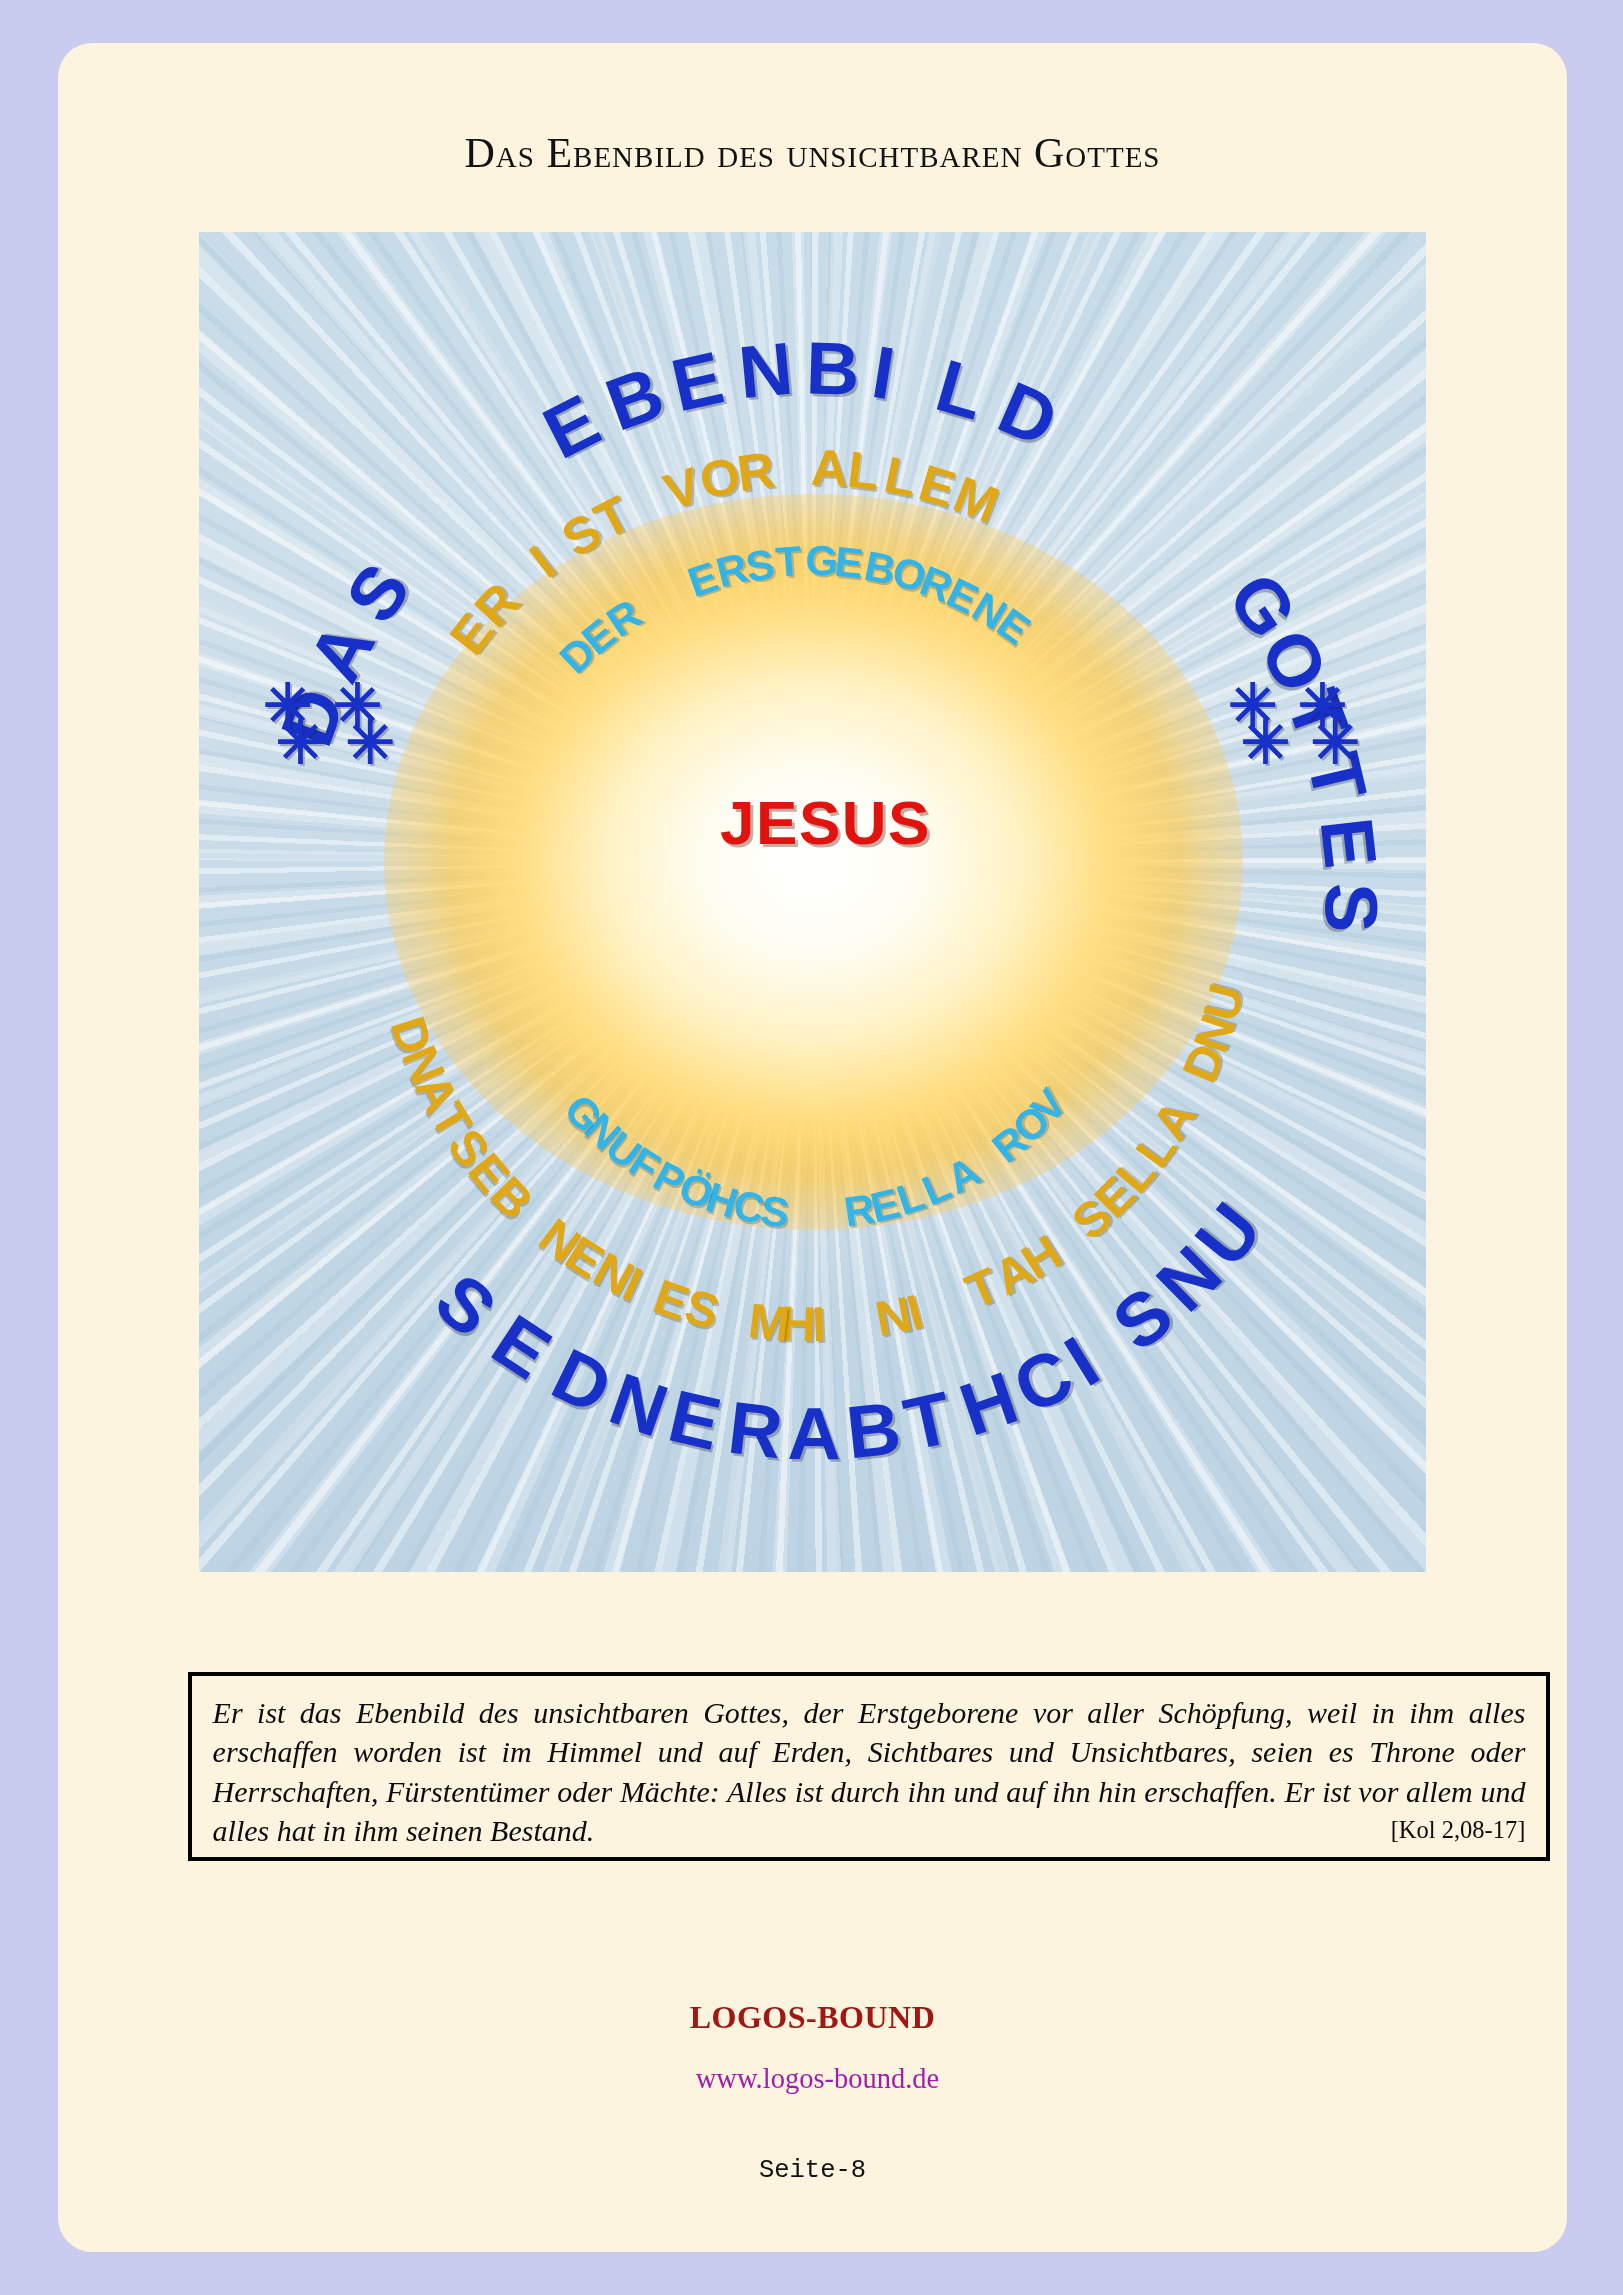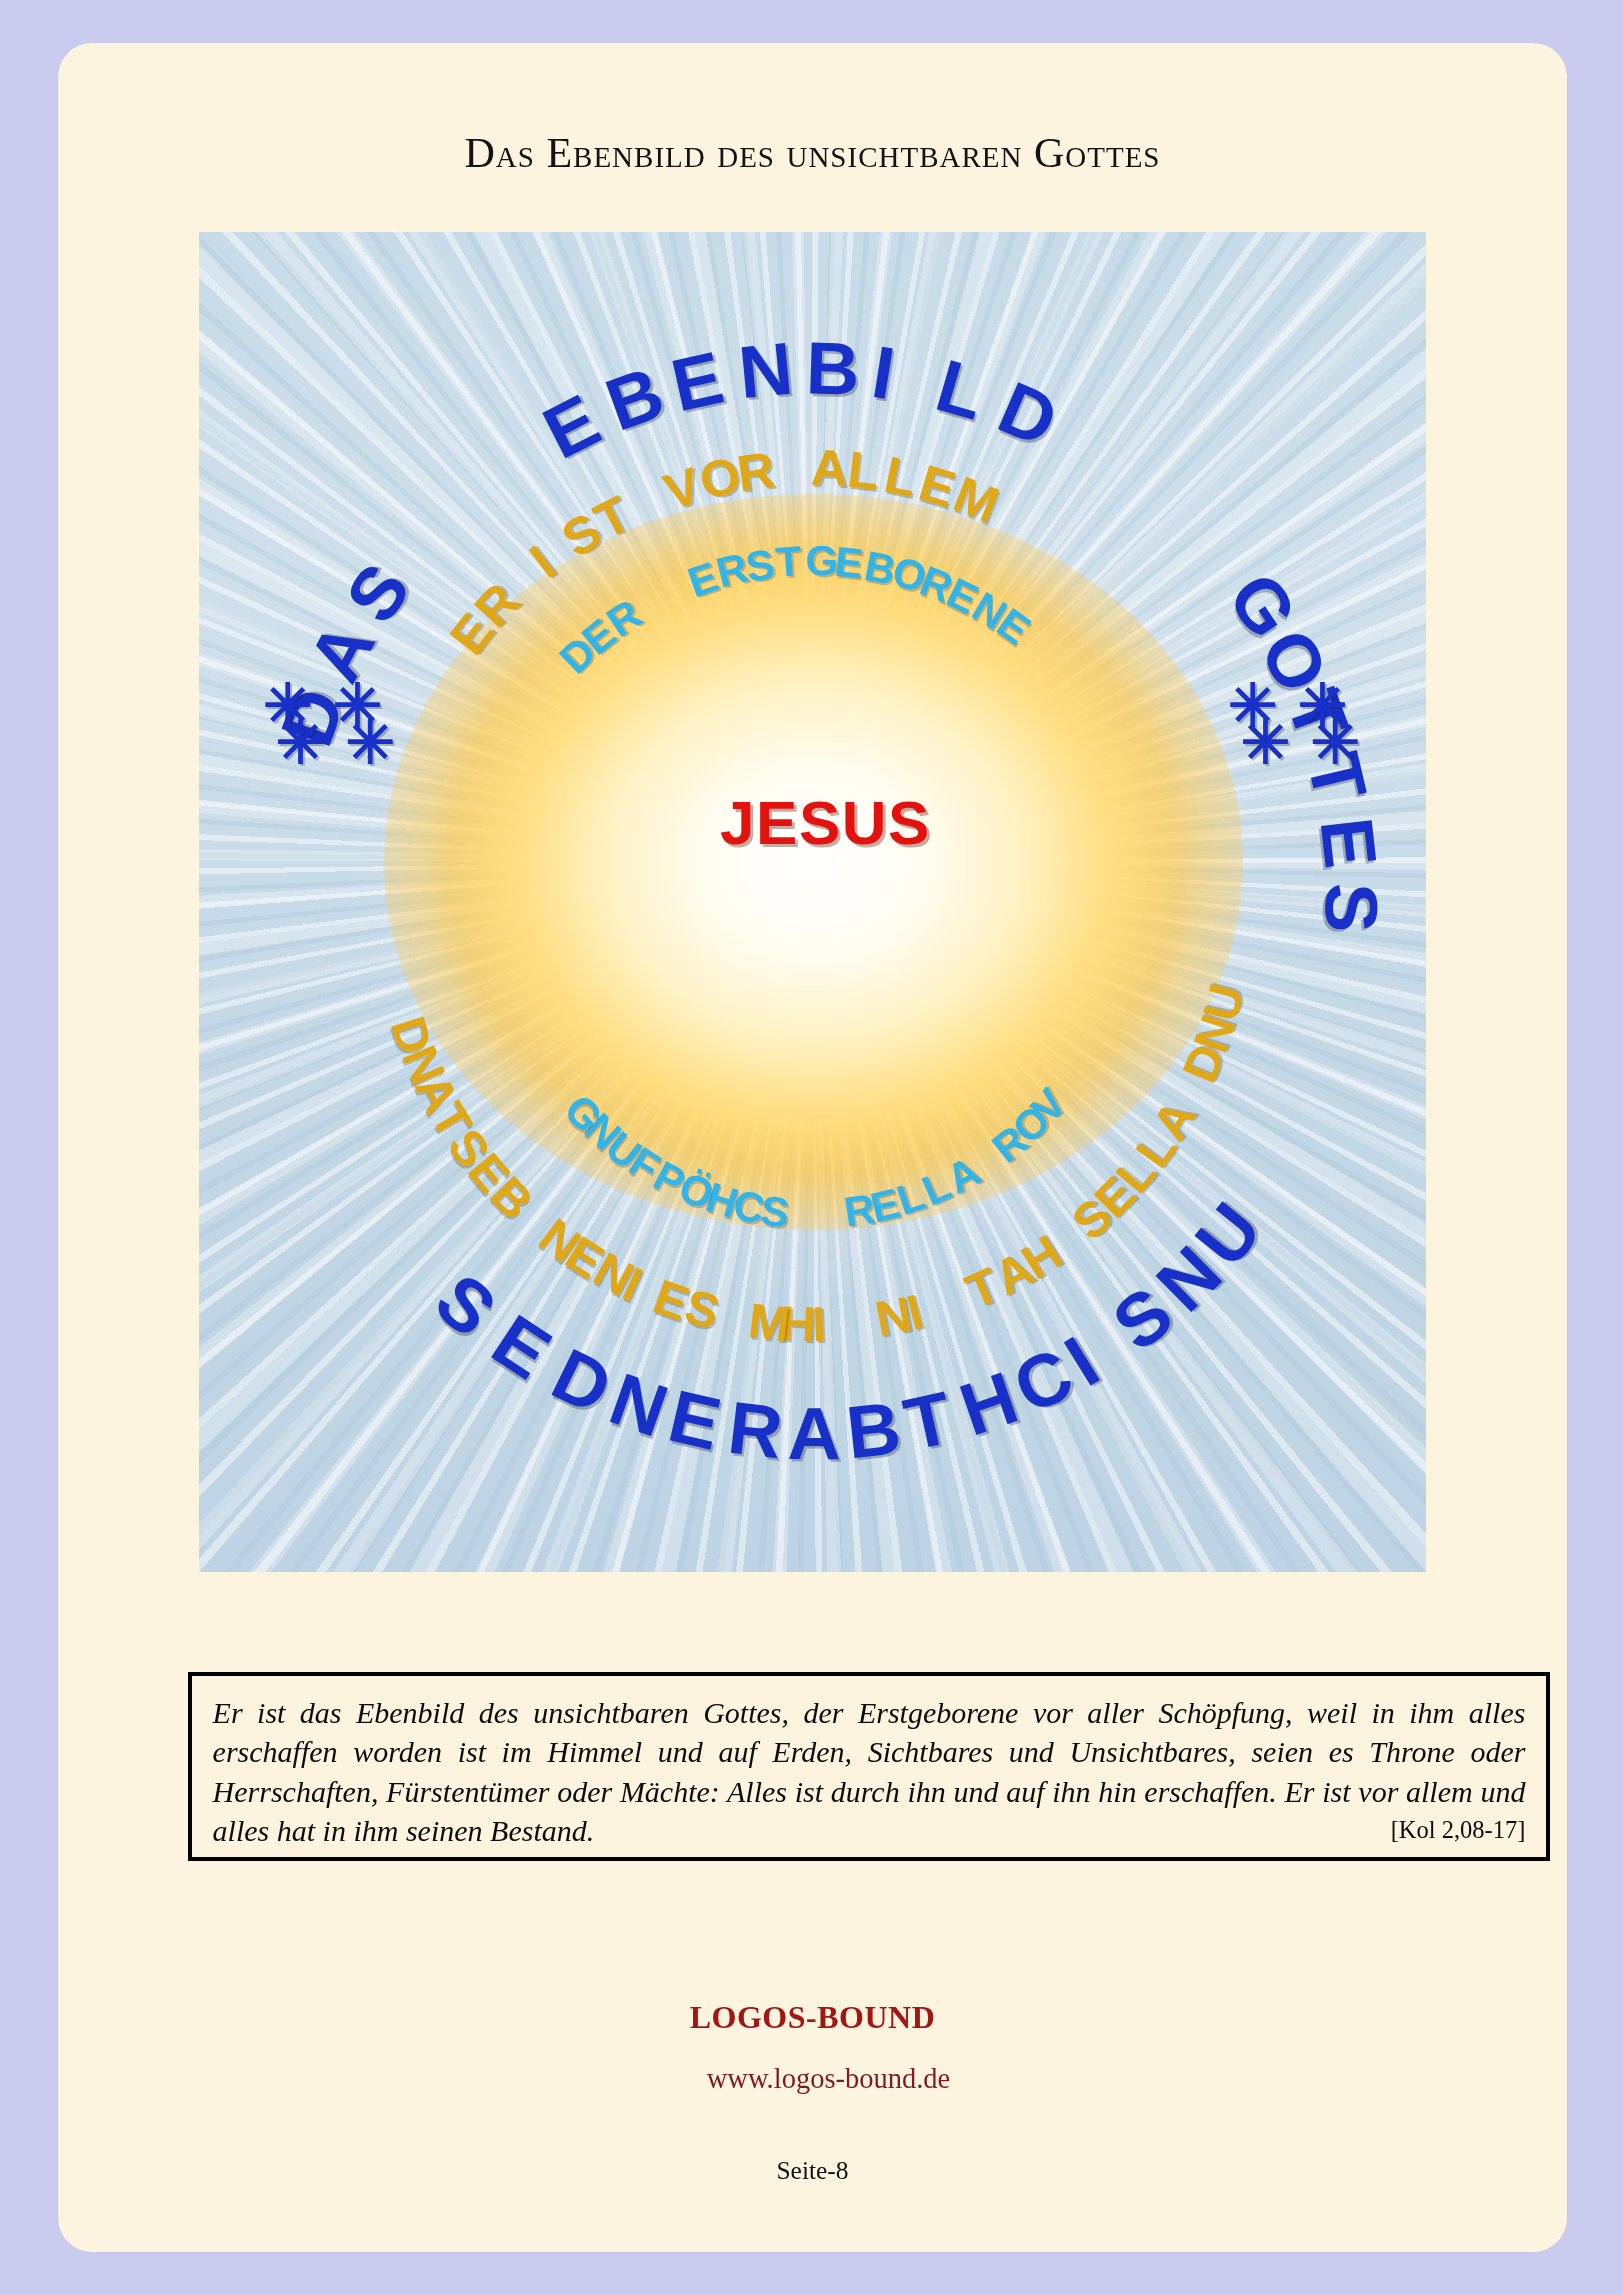--- a/index.html
+++ b/index.html
@@ -205,35 +205,35 @@
     width: 100%;
     text-align: center;
     font-family: "Liberation Serif", serif;
     font-weight: bold;
     font-size: 32px;
     color: #a11712;
     letter-spacing: 0.5px;
   }
   .site {
     position: absolute;
-    left: 16px;
+    left: 5px;
     top: 2020px;
     width: 100%;
     text-align: center;
     font-family: "Liberation Serif", serif;
     font-size: 28.5px;
-    color: #7f1d1d;
+    color: #a21caf;
   }
   .page-num {
     position: absolute;
     left: 0;
     top: 2113px;
     width: 100%;
     text-align: center;
-    font-family: Liberation Serif, serif;
+    font-family: Liberation Mono, monospace;
     font-size: 25.5px;
     color: #111;
   }
 </style>
 </head>
 <body>
 
 <div class="page-card">
 
   <div class="page-title">Das Ebenbild des unsichtbaren Gottes</div>

